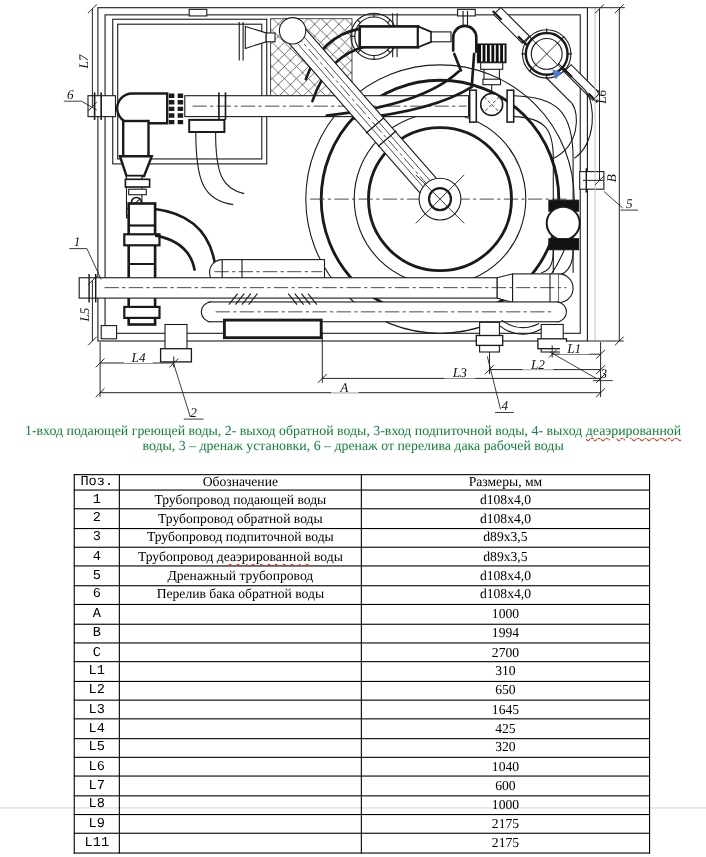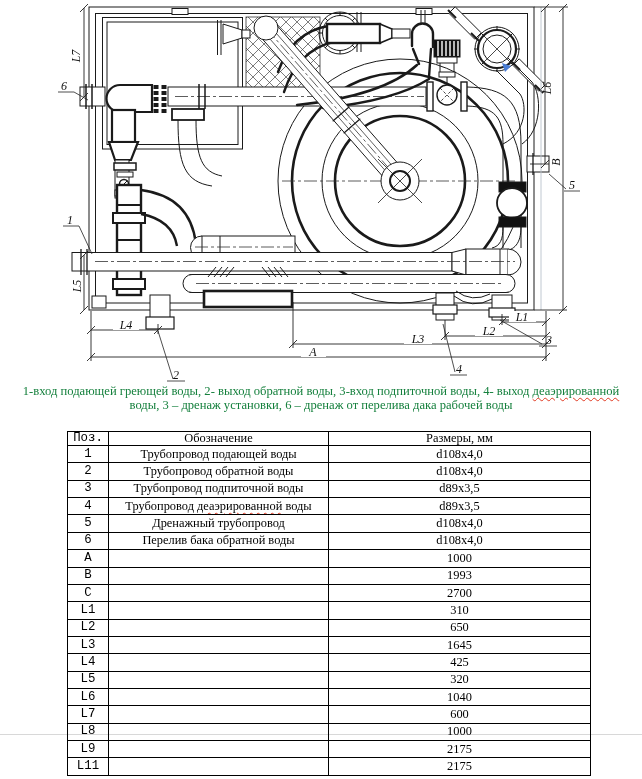--- a/index.html
+++ b/index.html
@@ -395,21 +395,21 @@
           <td class="c-size">d108x4,0</td>
         </tr>
         <tr>
           <td class="c-pos">A</td>
           <td class="c-name"></td>
           <td class="c-size">1000</td>
         </tr>
         <tr>
           <td class="c-pos">B</td>
           <td class="c-name"></td>
-          <td class="c-size">1993</td>
+          <td class="c-size">1994</td>
         </tr>
         <tr>
           <td class="c-pos">C</td>
           <td class="c-name"></td>
           <td class="c-size">2700</td>
         </tr>
         <tr>
           <td class="c-pos">L1</td>
           <td class="c-name"></td>
           <td class="c-size">310</td>

